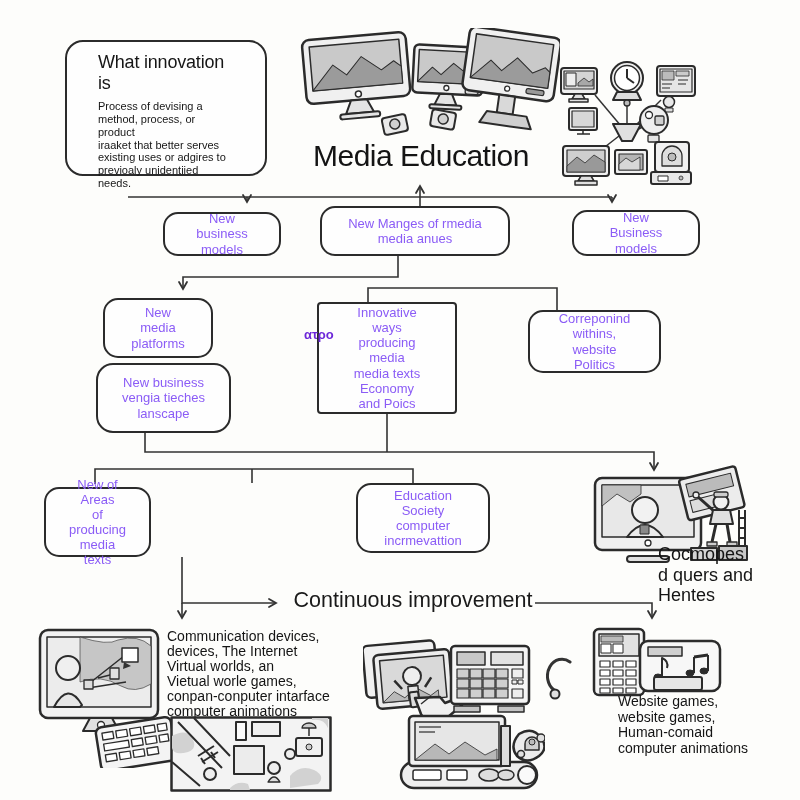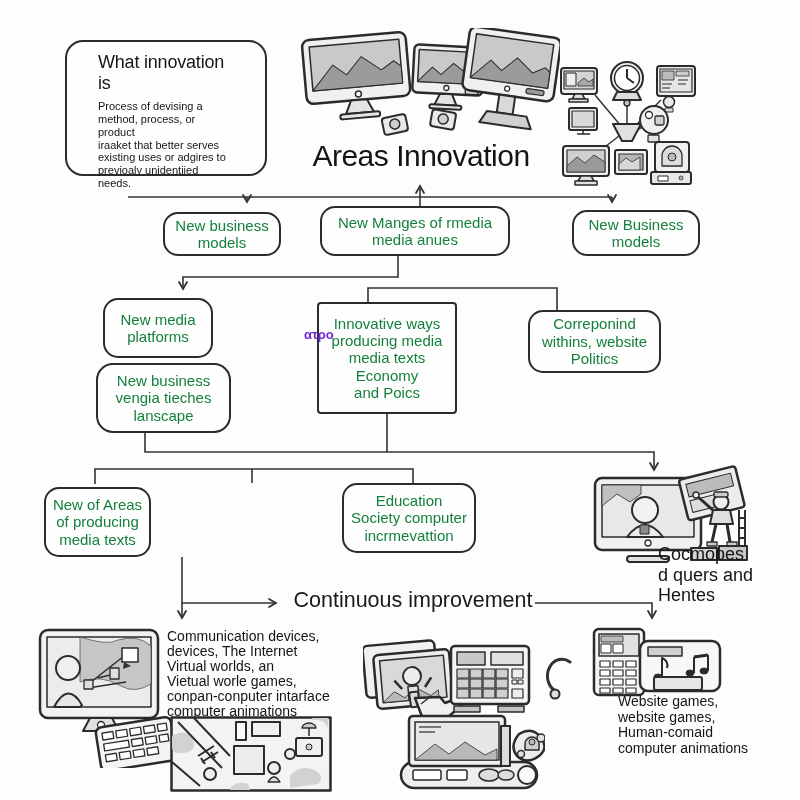--- a/index.html
+++ b/index.html
@@ -3,22 +3,22 @@
 <meta charset="utf-8">
 <style>
   html,body{margin:0;padding:0;background:#ffffff;}
   #canvas{
     position:relative;width:800px;height:800px;background:#fdfdfb;
     font-family:"Liberation Sans", sans-serif;color:#161616;overflow:hidden;
   }
   .node{
     position:absolute;border:2px solid #2b2b2b;border-radius:15px;background:#fefefe;
     display:flex;align-items:center;justify-content:center;text-align:center;
-    white-space:pre-line;font-size:15px;line-height:1.16;color:#15803d;
-    padding:3px 6px;box-sizing:border-box;
+    white-space:pre-line;font-size:13px;line-height:1.16;color:#8b5cf6;
+    padding:3px 23px;box-sizing:border-box;
   }
   .defbox{
     position:absolute;left:65px;top:40px;width:202px;height:136px;
     border:2.5px solid #2b2b2b;border-radius:18px;background:#fefefe;
     padding:10px 31px;box-sizing:border-box;
   }
   .defbox h2{margin:0 0 6px 0;font-size:18px;font-weight:400;letter-spacing:-0.2px;}
   .defbox p{margin:0;font-size:11px;line-height:1.17;white-space:pre-line;}
   .main-title{
     position:absolute;left:298px;top:139px;width:246px;text-align:center;
@@ -103,21 +103,21 @@
         <rect x="88" y="88" width="24" height="17" rx="3" fill="#e9e9e9" stroke-width="2"></rect>
         <circle cx="100" cy="96" r="5" fill="#cfcfcf" stroke-width="1.5"></circle>
       </g>
       <g transform="rotate(10 148 92)">
         <rect x="136" y="83" width="24" height="17" rx="3" fill="#e9e9e9" stroke-width="2"></rect>
         <circle cx="148" cy="91" r="5" fill="#cfcfcf" stroke-width="1.5"></circle>
       </g>
     </g>
   </svg>
 
-  <div class="main-title">Areas Innovation</div>
+  <div class="main-title">Media Education</div>
 
   <svg class="ill" style="left:555px;top:50px" width="150" height="145" viewBox="0 0 150 145">
     <g fill="none" stroke="#333" stroke-width="1.5">
       <path d="M40,45 L66,76"></path>
         <path d="M72,48 L72,74"></path>
         <path d="M106,50 L82,74"></path>
       <path d="M95,72 L84,79"></path>
         <path d="M46,100 L64,86"></path>
     </g>
     <g stroke="#2b2b2b" stroke-linejoin="round">
@@ -197,21 +197,21 @@
 producing media
 media texts
 Economy
 and Poics</div>
   <div class="node" style="left:528px;top:310px;width:133px;height:63px">Correponind
 withins, website
 Politics</div>
   <div class="node" style="left:44px;top:487px;width:107px;height:70px">New of Areas
 of producing
 media texts</div>
-  <div class="node" style="left:342px;top:483px;width:134px;height:70px">Education
+  <div class="node" style="left:356px;top:483px;width:134px;height:70px">Education
 Society computer
 incrmevattion</div>
 
   <div class="garbled">ατρο</div>
 
   <svg class="ill" style="left:593px;top:462px" width="155" height="108" viewBox="0 0 155 108">
     <g stroke="#2b2b2b" stroke-linejoin="round">
       <g>
         <rect x="2" y="16" width="106" height="72" rx="7" fill="#f0f0f0" stroke-width="2.5"></rect>
         <rect x="9" y="23" width="92" height="52" fill="#e8e8e8" stroke-width="1.5"></rect>

